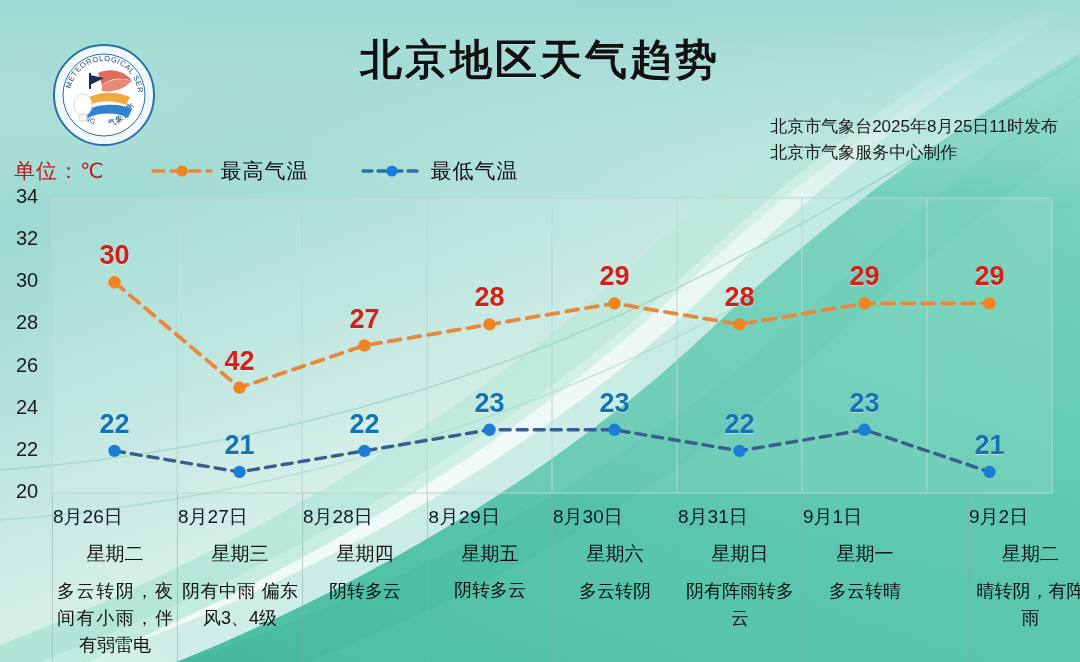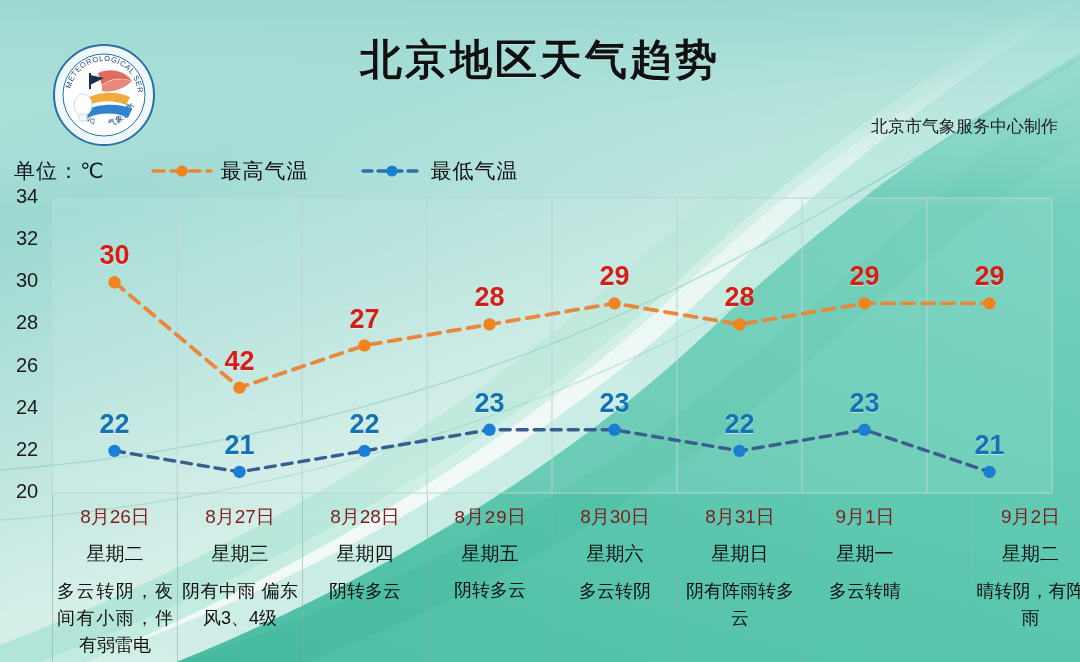--- a/index.html
+++ b/index.html
@@ -28,21 +28,21 @@
   }
 
   
   .issuer{
     position:absolute;right:22px;top:114px;text-align:left;
     font-size:17px;line-height:26px;color:#1a1a1a;
   }
 
   
   .unitrow{position:absolute;left:14px;top:156px;height:30px;display:flex;align-items:center;}
-  .unit{font-size:21px;color:#0f172a;margin-right:46px;letter-spacing:1px;}
+  .unit{font-size:21px;color:#b91c1c;margin-right:46px;letter-spacing:1px;}
   .legend-item{display:flex;align-items:center;margin-right:52px;}
   .legend-swatch{width:62px;height:16px;position:relative;margin-right:8px;}
   .legend-swatch svg{display:block;}
   .legend-label{font-size:21px;color:#111;letter-spacing:1px;}
 
   
   .chart-wrap{position:absolute;left:0;top:0;width:1080px;height:662px;pointer-events:none;}
   .chart-svg{position:absolute;left:0;top:0;}
 
   .ytick{
@@ -58,22 +58,22 @@
   .vlabel.lo{color:#1372b4;font-size:27px;}
 
   
   .table{position:absolute;left:52px;top:494px;width:1000px;height:168px;}
   .tcol{
     position:absolute;top:0;width:125px;height:168px;
     box-sizing:border-box;border-left:1px solid rgba(140,170,170,.55);
   }
   .tcol.last{border-right:1px solid rgba(140,170,170,.55);margin-left:41px;}
   .tdate{
-    position:absolute;top:10px;left:0;right:0;text-align:center;
-    font-size:19px;color:#7f1d1d;
+    position:absolute;top:10px;left:0;right:0;text-align:left;
+    font-size:19px;color:#0f172a;
   }
   .tweek{
     position:absolute;top:47px;left:0;right:0;text-align:center;
     font-size:19px;color:#111;
   }
   .tdesc{
     position:absolute;top:84px;left:4px;right:4px;text-align:center;
     font-size:18px;line-height:27px;color:#111;
   }
   .tdesc.j{text-align:justify;text-align-last:center;}
@@ -143,20 +143,21 @@
     <path d="M 32 68 C 46 60 68 60 80 66 L 76 75 C 64 69 46 69 34 76 Z" fill="#2f84cf"></path>
     <ellipse cx="31" cy="62" rx="9" ry="11" fill="#ffffff" stroke="#c9dbe6" stroke-width="1"></ellipse>
     <rect x="27" y="71" width="8" height="7" rx="1.5" fill="#f2f6f8" stroke="#c9dbe6"></rect>
     <path d="M 38 32 L 52 35 L 38 42 Z" fill="#16324f"></path>
     <rect x="37" y="30" width="2" height="16" fill="#16324f"></rect>
   </svg>
 
   <div class="title">北京地区天气趋势</div>
 
   <div class="issuer">
+    <div>北京市气象台2025年8月25日11时发布</div>
     <div>北京市气象服务中心制作</div>
   </div>
 
   <div class="unitrow">
     <div class="unit">单位：℃</div>
 
     <div class="legend-item">
       <span class="legend-swatch">
         <svg width="62" height="16" viewBox="0 0 62 16">
           <line x1="2" y1="8" x2="60" y2="8" stroke="#e8883a" stroke-width="3.4" stroke-dasharray="11 7" stroke-linecap="round"></line>

